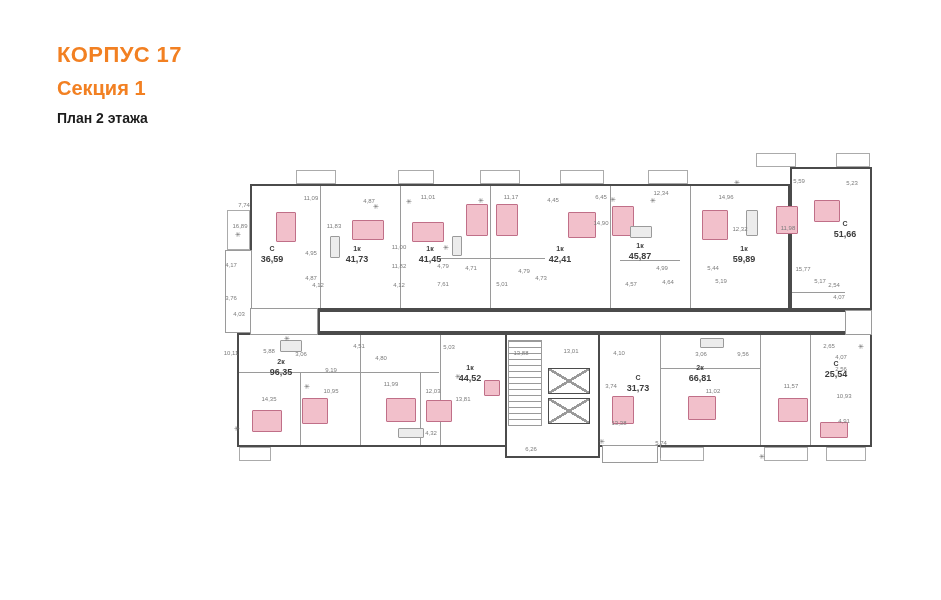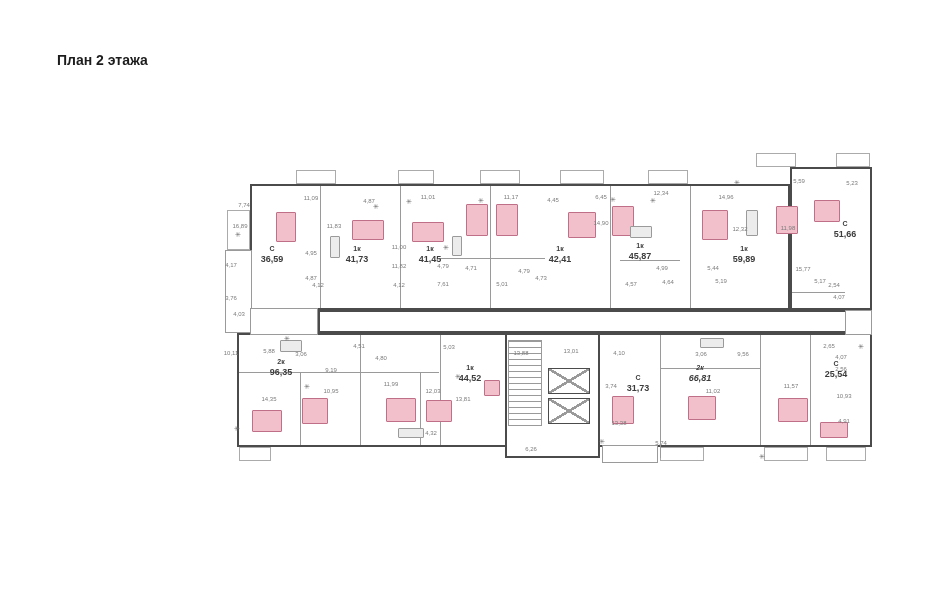--- a/index.html
+++ b/index.html
@@ -12,20 +12,22 @@
   .dim{position:absolute;font-size:6px;line-height:1;color:#7d7d7d;transform:translate(-50%,-50%);white-space:nowrap;}
   .apt-label{position:absolute;transform:translate(-50%,-50%);text-align:center;color:#3c3c3c;cursor:pointer;z-index:30;}
   .apt-label .t{display:block;font-size:7px;font-weight:bold;line-height:1.25;}
   .apt-label .a{display:block;font-size:9px;font-weight:bold;line-height:1.25;}
   .mark{position:absolute;font-size:7px;color:#6f6f6f;transform:translate(-50%,-50%);line-height:1;}
 </style>
 </head>
 <body>
 
 <div id="header">
+  <div id="building-title" style="color: rgb(242, 128, 34);">КОРПУС 17</div>
+  <div id="section-title" style="color: rgb(242, 128, 34);">Секция 1</div>
   <div id="plan-subtitle">План 2 этажа</div>
 </div>
 
 <div id="plan" class="abs" style="left:0;top:0;width:941px;height:600px;">
     <div style="position: absolute; box-sizing: border-box; left: 250px; top: 184px; width: 540px; height: 126px; background: rgb(255, 255, 255); border: 2px solid rgb(75, 75, 75);"></div>
     <div style="position: absolute; box-sizing: border-box; left: 790px; top: 167px; width: 82px; height: 143px; background: rgb(255, 255, 255); border: 2px solid rgb(75, 75, 75);"></div>
     <div style="position: absolute; box-sizing: border-box; left: 237px; top: 333px; width: 635px; height: 114px; background: rgb(255, 255, 255); border: 2px solid rgb(75, 75, 75);"></div>
     <div style="position: absolute; box-sizing: border-box; left: 318px; top: 310px; width: 530px; height: 23px; background: rgb(255, 255, 255); border: 2px solid rgb(75, 75, 75);"></div>
     <div style="position: absolute; box-sizing: border-box; left: 505px; top: 333px; width: 95px; height: 125px; background: rgb(255, 255, 255); border: 2px solid rgb(75, 75, 75);"></div>
     <div style="position: absolute; box-sizing: border-box; left: 225px; top: 250px; width: 27px; height: 83px; background: rgb(255, 255, 255); border: 1px solid rgb(154, 154, 154);"></div>
@@ -218,21 +220,21 @@
     <div class="apt-label" style="position: absolute; box-sizing: border-box; left: 470px; top: 374px;">
       <span class="t">1к</span>
       <span class="a">44,52</span>
     </div>
     <div style="position: absolute; box-sizing: border-box; left: 602px; top: 335px; width: 56px; height: 123px; cursor: pointer; z-index: 20;"></div>
     <div class="apt-label" style="position: absolute; box-sizing: border-box; left: 638px; top: 384px;">
       <span class="t">С</span>
       <span class="a">31,73</span>
     </div>
     <div style="position: absolute; box-sizing: border-box; left: 660px; top: 335px; width: 148px; height: 110px; cursor: pointer; z-index: 20;"></div>
-    <div class="apt-label" style="position: absolute; box-sizing: border-box; left: 700px; top: 374px; font-style: italic;">
+    <div class="apt-label" style="position: absolute; box-sizing: border-box; left: 700px; top: 374px;">
       <span class="t">2к</span>
       <span class="a">66,81</span>
     </div>
     <div style="position: absolute; box-sizing: border-box; left: 810px; top: 335px; width: 60px; height: 110px; cursor: pointer; z-index: 20;"></div>
     <div class="apt-label" style="position: absolute; box-sizing: border-box; left: 836px; top: 370px;">
       <span class="t">С</span>
       <span class="a">25,54</span>
     </div>
   </div>
 

